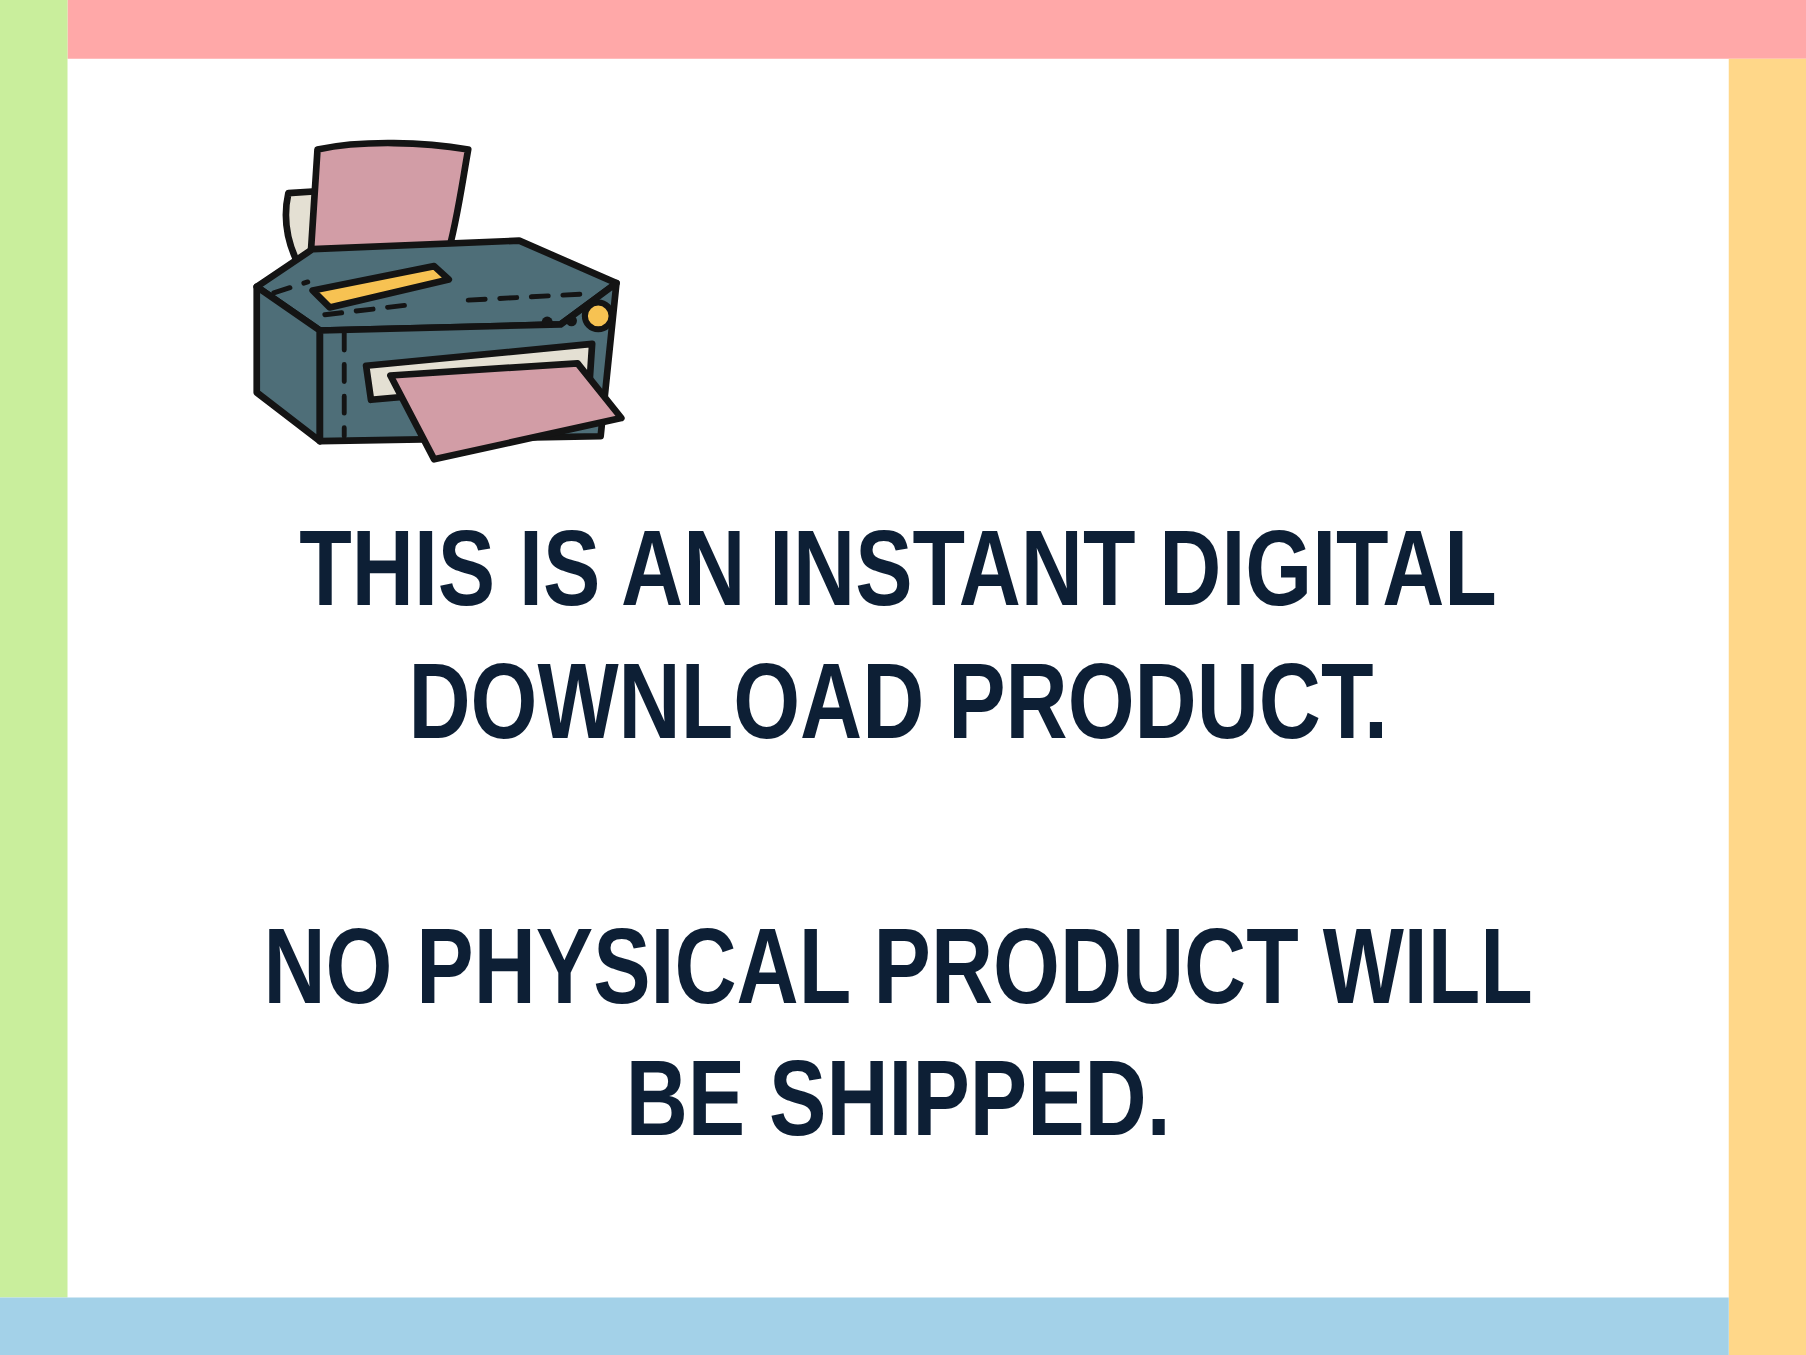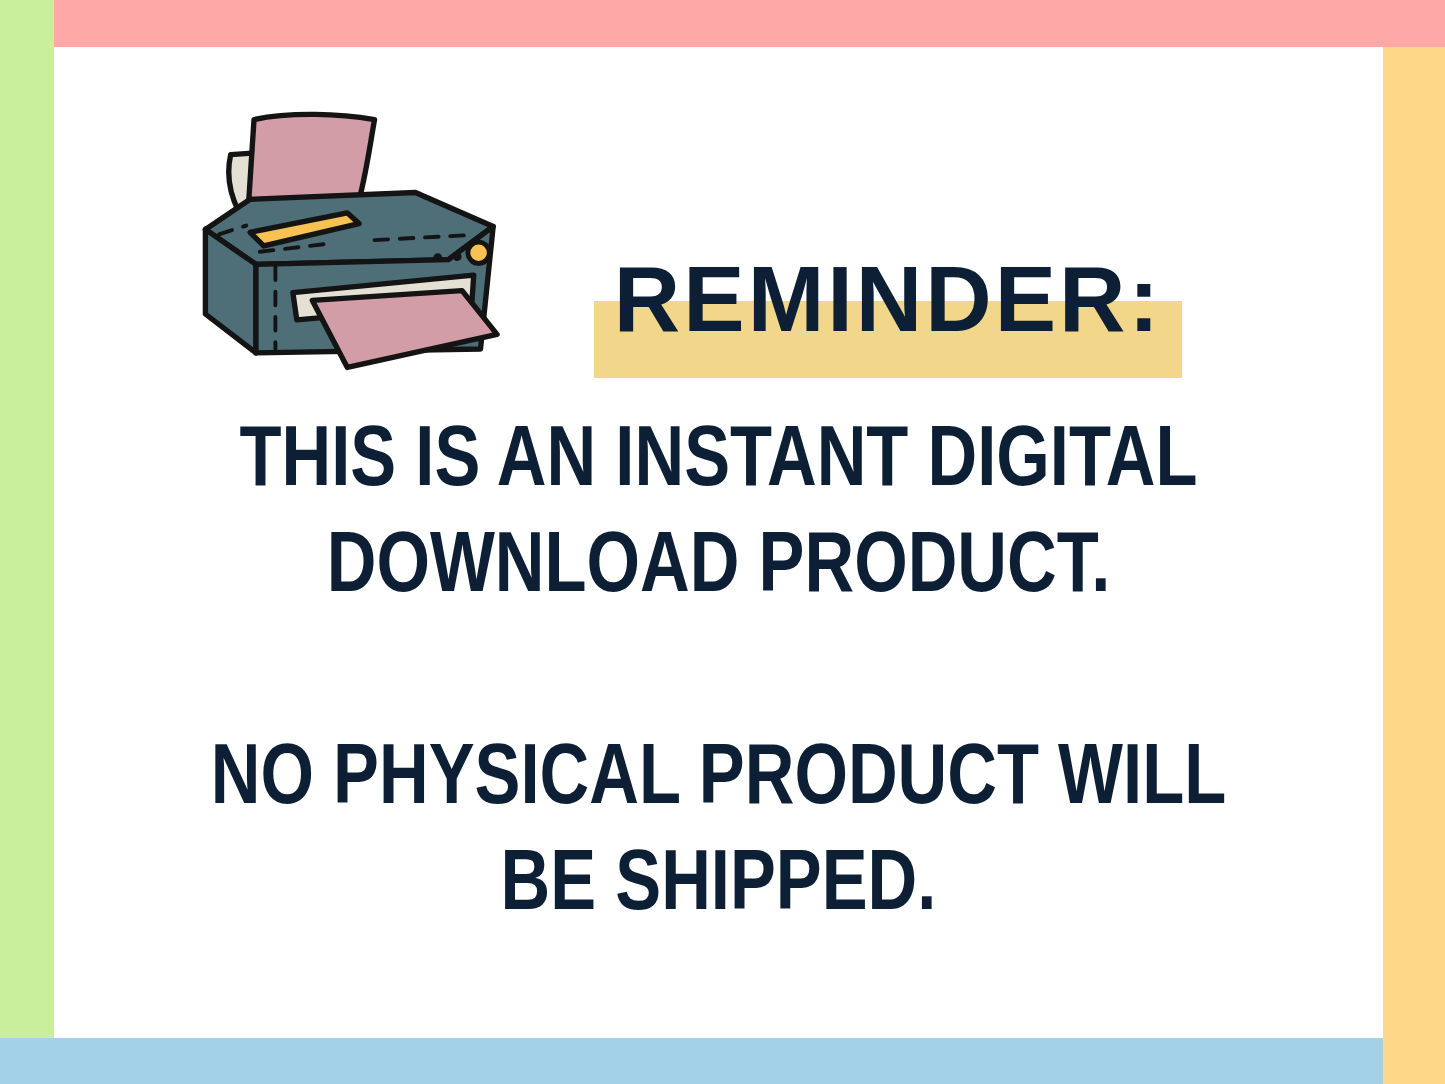--- a/index.html
+++ b/index.html
@@ -169,24 +169,20 @@
           <path d="M196 146 L 290 141"></path>
           <path d="M94 173 L 94 258"></path>
         </g>
 
         <circle cx="261" cy="164" r="4.5" fill="#141414"></circle>
         <circle cx="281" cy="163" r="4.5" fill="#141414"></circle>
         <circle cx="303" cy="159" r="11" fill="#f7c252" stroke="#141414" stroke-width="5"></circle>
       </svg>
     </div>
 
-    <div class="heading-wrap">
-      <div class="heading-highlight"></div>
-      <div class="heading-text">REMINDER:</div>
-    </div>
 
     <div class="body-copy">
       <span class="body-line">THIS IS AN INSTANT DIGITAL</span>
       <span class="body-line">DOWNLOAD PRODUCT.</span>
       <span class="body-gap"></span>
       <span class="body-line">NO PHYSICAL PRODUCT WILL</span>
       <span class="body-line">BE SHIPPED.</span>
     </div>
 
   </div>

